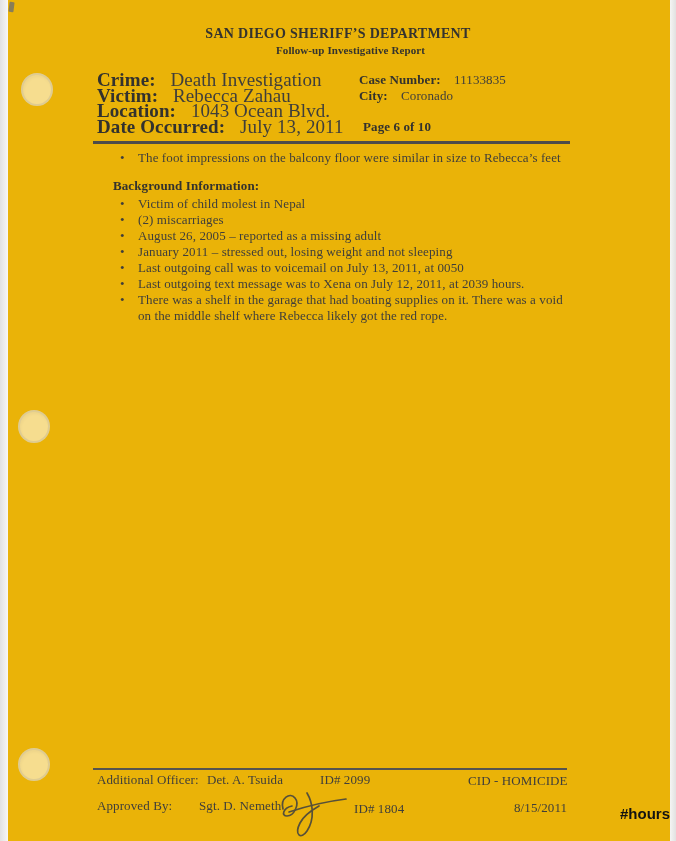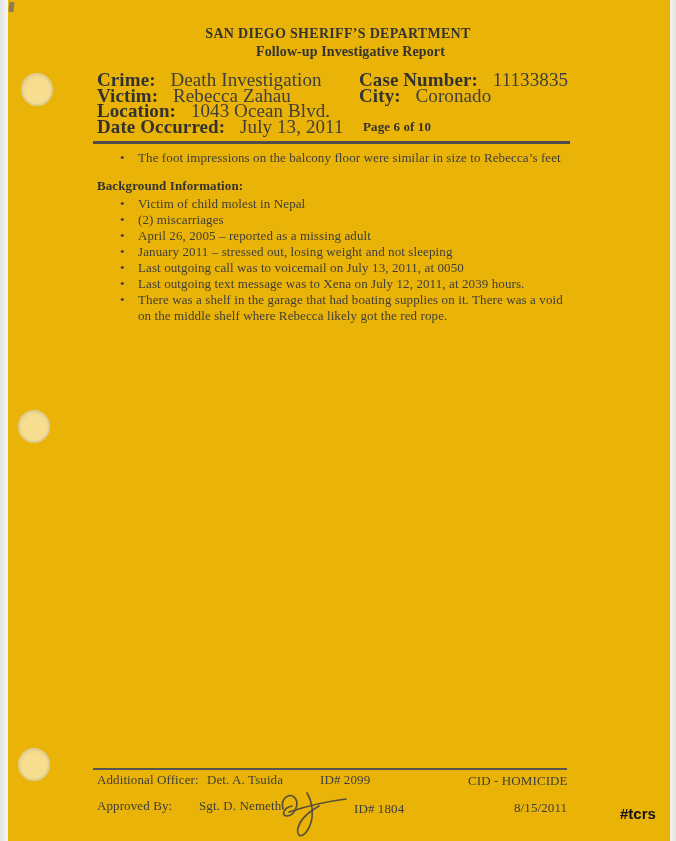--- a/index.html
+++ b/index.html
@@ -20,41 +20,41 @@
            border:2px solid rgba(165,160,154,0.28);
            box-shadow: inset 1px 2px 3px rgba(0,0,0,0.035);
            background:rgba(255,255,255,0.55); }
   .punch.p1 { left:21px; top:73px; }
   .punch.p2 { left:18px; top:410px; }
   .punch.p3 { left:18px; top:748px; }
 
   
   .doc-title { position:absolute; left:0; right:0; top:26px; text-align:center; color:#34332f; }
   .doc-title .t1 { font-weight:bold; font-size:14px; letter-spacing:0.3px; }
-  .doc-title .t2 { font-weight:bold; font-size:14px; margin-top:2px;padding-left:25px; }
+  .doc-title .t2 { font-weight:bold; font-size:11px; margin-top:2px;padding-left:25px; }
 
   
   .case-fields { position:absolute; left:97px; top:72px; font-size:19px; }
   .field-row { line-height:15.6px; white-space:nowrap; }
   .lbl { font-weight:bold; color:#33322e; }
   .val { margin-left:10px; }
-  .case-fields-right { position:absolute; left:359px; top:72px; font-size:19px; }
+  .case-fields-right { position:absolute; left:359px; top:72px; font-size:13px; }
   .page-indicator { position:absolute; left:363px; top:119px; font-size:13px;
                     font-weight:bold; color:#33322e; }
   .header-rule { position:absolute; left:93px; top:141px; width:477px; height:3px;
                  background:#4d4c4a; }
 
   
   .body-block { position:absolute; left:97px; top:148px; width:473px;
                 font-size:13px; line-height:16px; }
   .bullets { margin:0; padding:0; list-style:none; }
   .bullets li { position:relative; padding-left:41px; white-space:pre-line; }
   .bullets li::before { content:"\2022"; position:absolute; left:23px; top:0; }
   .section-heading { font-size:13px; font-weight:bold; color:#33322e;
-                     margin:12px 0 2px 0; }
+                     margin:12px 0 2px 16px; }
   .lead-gap { height:2px; }
 
   
   .footer-rule { position:absolute; left:93px; top:768px; width:474px; height:2px;
                  background:#55544f; }
   .f { position:absolute; font-size:13px; white-space:nowrap; }
   .f-rolabel { left:97px;  top:772px; }
   .f-roname  { left:207px; top:772px; }
   .f-roid    { left:320px; top:772px; }
   .f-unit    { left:468px; top:773px; }
@@ -120,21 +120,21 @@
   <div class="body-block">
     <div class="lead-gap"></div>
     <ul class="bullets">
       <li>The foot impressions on the balcony floor were similar in size to Rebecca’s feet</li>
     </ul>
 
     <div class="section-heading">Background Information:</div>
     <ul class="bullets">
       <li>Victim of child molest in Nepal</li>
       <li>(2) miscarriages</li>
-      <li>April 26, 2005 – reported as a missing adult</li>
+      <li>August 26, 2005 – reported as a missing adult</li>
       <li>January 2011 – stressed out, losing weight and not sleeping</li>
     </ul>
 
     <ul class="bullets">
       <li>Last outgoing call was to voicemail on July 13, 2011, at 0050</li>
       <li>Last outgoing text message was to Xena on July 12, 2011, at 2039 hours.</li>
       <li>There was a shelf in the garage that had boating supplies on it.  There was a void
 on the middle shelf where Rebecca likely got the red rope.</li>
     </ul>
   </div>
@@ -152,15 +152,15 @@
   <span class="f f-date">8/15/2011</span>
 
   <svg class="signature-svg" width="80" height="52" viewBox="0 0 80 52">
     <g fill="none" stroke="#46453f" stroke-width="1.7" stroke-linecap="round" opacity="0.9">
       <path d="M7,20 C4,9 14,3 19,9 C24,15 18,27 11,27 C5,27 7,19 16,17"></path>
       <path d="M13,23 C28,18 46,13 70,10"></path>
       <path d="M31,4 C37,14 39,30 31,42 C25,51 18,46 24,34 C28,26 36,21 43,17"></path>
     </g>
   </svg>
 
-  <div class="watermark">#tcrs</div>
+  <div class="watermark">#hours</div>
 
 </div>
 
 </body></html>

